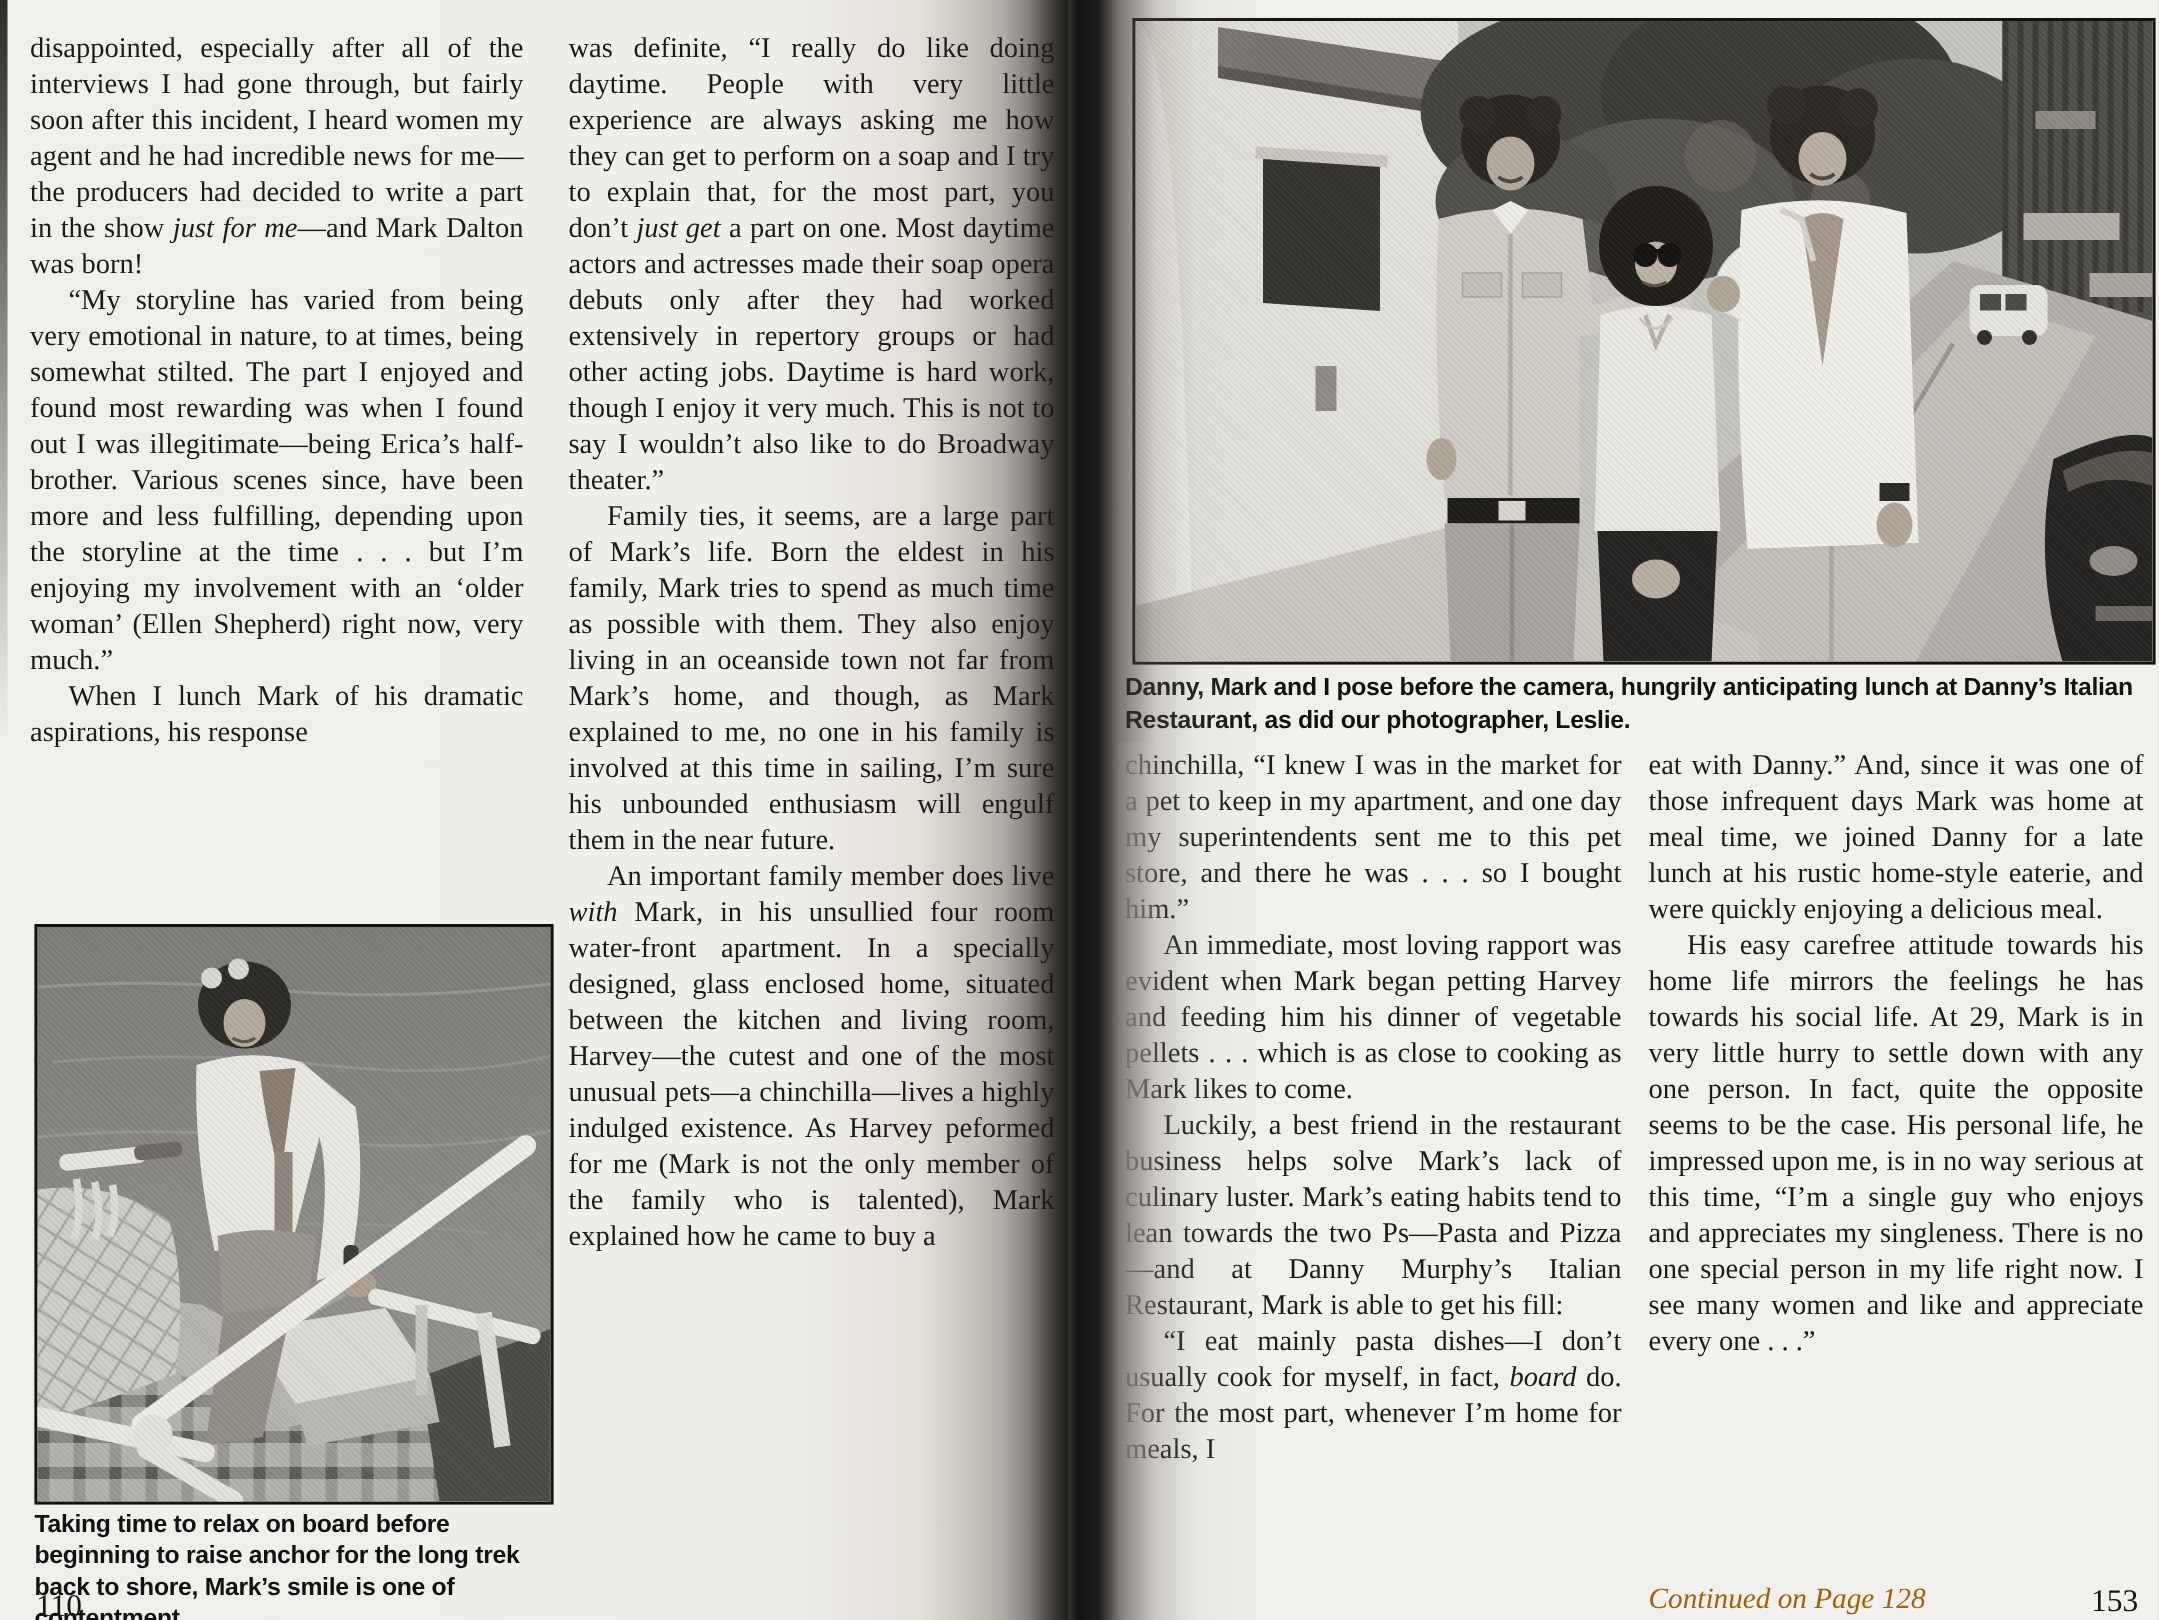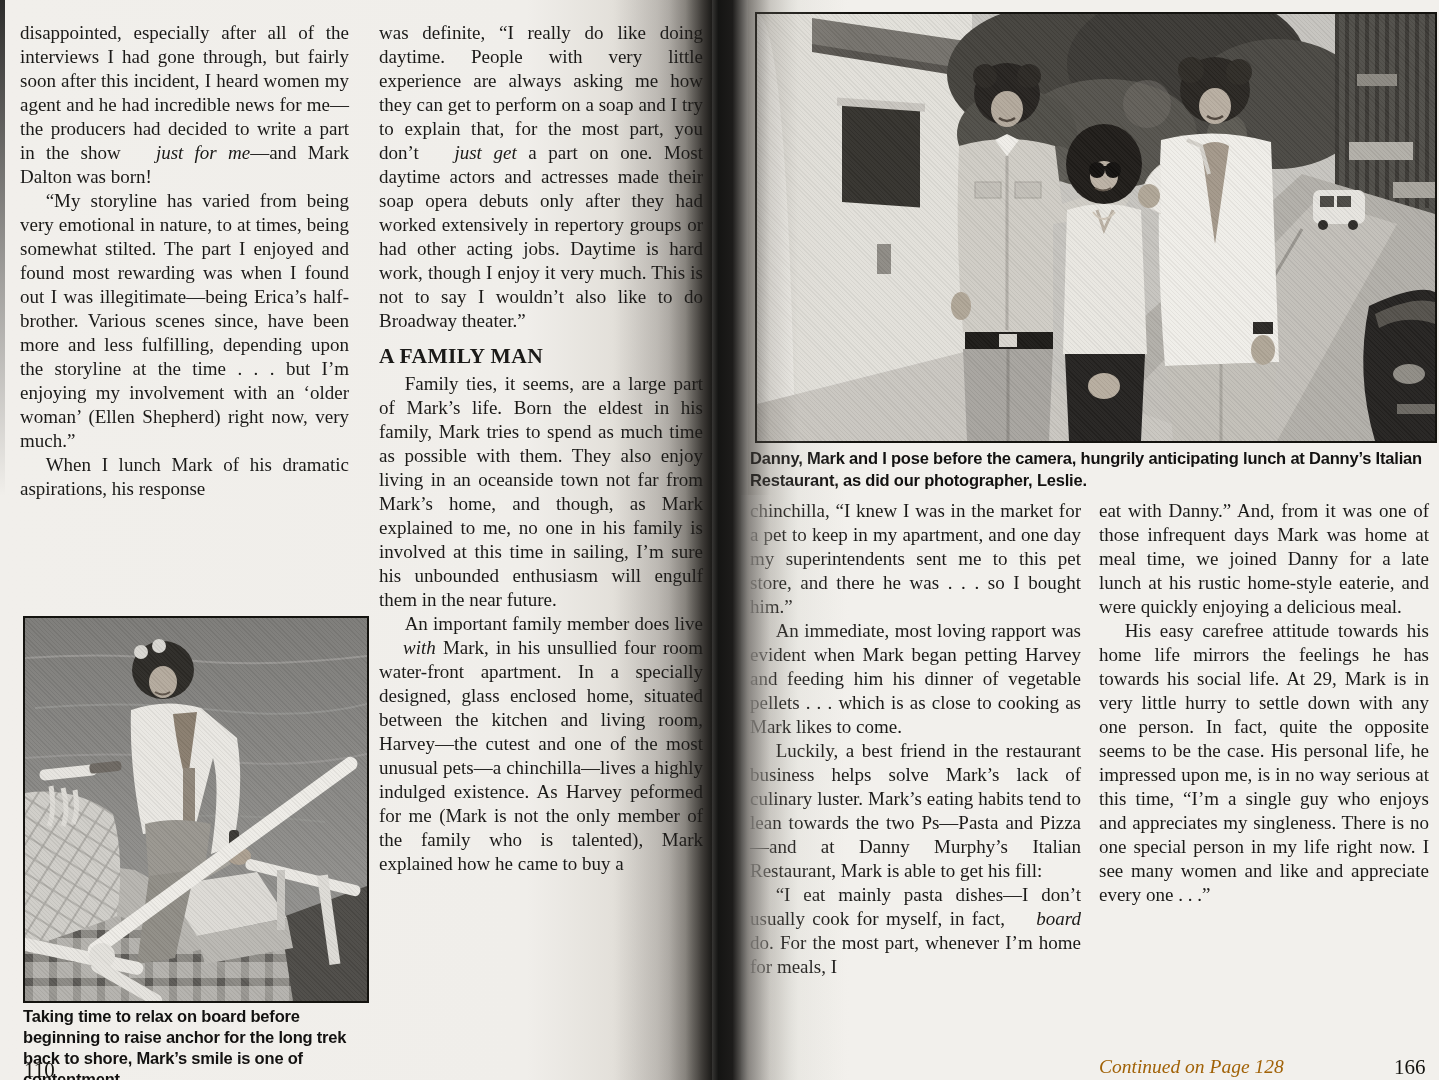--- a/index.html
+++ b/index.html
@@ -25,21 +25,21 @@
       rgba(200,196,189,0.10) 78%,
       rgba(0,0,0,0) 100%);}
   .edge-left{position:absolute;left:0;top:0;width:5px;height:620px;z-index:41;pointer-events:none;
     background:linear-gradient(180deg,rgba(10,10,9,0.85),rgba(10,10,9,0.35) 45%,rgba(10,10,9,0) 80%);}
   .colfade{position:absolute;left:741px;top:495px;width:34px;height:585px;z-index:30;pointer-events:none;
     background:linear-gradient(90deg,rgba(240,238,234,0.9),rgba(240,238,234,0.45) 55%,rgba(240,238,234,0) 100%);}
 
   .col{position:absolute;font-size:19px;line-height:24px;text-align:justify;}
   .col p{margin:0;}
   .col p.ind{text-indent:1.35em;}
-  .col i{margin-left:24px;}
+  .col i{}
   .c-l1{left:20px;top:21px;width:329px;}
   .c-l2{left:379px;top:21px;width:324px;}
   .c-r1{left:750px;top:499px;width:331px;}
   .c-r2{left:1099px;top:499px;width:330px;}
 
   .section-head{font-weight:bold;font-size:21.5px;letter-spacing:.4px;margin:11px 0 4px 0;text-align:left;}
 
   .photo{position:absolute;border:2px solid #14130f;background:#9a9894;z-index:5;}
   .photo svg{display:block;}
   .photo-boat{left:23px;top:616px;width:342px;height:383px;}
@@ -65,21 +65,20 @@
 <div class="col c-l1">
     <p class="para"><span>disappointed, especially after all of the interviews I had gone through, but fairly soon after this incident, I heard women my agent and he had incredible news for me—the producers had decided to write a part in the show </span><i>just for me</i><span>—and Mark Dalton was born!</span></p>
     <p class="para ind"><span>“My storyline has varied from being very emotional in nature, to at times, being somewhat stilted. The part I enjoyed and found most rewarding was when I found out I was illegitimate—being Erica’s half-brother. Various scenes since, have been more and less fulfilling, depending upon the storyline at the time . . . but I’m enjoying my involvement with an ‘older woman’ (Ellen Shepherd) right now, very much.”</span></p>
     <p class="para ind"><span>When I lunch Mark of his dramatic aspirations, his response</span></p>
   </div>
 
 <div class="col c-l2">
   <div>
       <p class="para"><span>was definite, “I really do like doing daytime. People with very little experience are always asking me how they can get to perform on a soap and I try to explain that, for the most part, you don’t </span><i>just get</i><span> a part on one. Most daytime actors and actresses made their soap opera debuts only after they had worked extensively in repertory groups or had other acting jobs. Daytime is hard work, though I enjoy it very much. This is not to say I wouldn’t also like to do Broadway theater.”</span></p>
     </div>
-  <h3 class="section-head">A FAMILY MAN</h3>
   <div>
       <p class="para ind"><span>Family ties, it seems, are a large part of Mark’s life. Born the eldest in his family, Mark tries to spend as much time as possible with them. They also enjoy living in an oceanside town not far from Mark’s home, and though, as Mark explained to me, no one in his family is involved at this time in sailing, I’m sure his unbounded enthusiasm will engulf them in the near future.</span></p>
       <p class="para ind"><span>An important family member does live </span><i>with</i><span> Mark, in his unsullied four room water-front apartment. In a specially designed, glass enclosed home, situated between the kitchen and living room, Harvey—the cutest and one of the most unusual pets—a chinchilla—lives a highly indulged existence. As Harvey peformed for me (Mark is not the only member of the family who is talented), Mark explained how he came to buy a</span></p>
     </div>
 </div>
 
 <div class="photo photo-boat">
   <svg viewBox="0 0 342 383" width="342" height="383">
     <defs>
       <linearGradient id="water" x1="0" y1="0" x2="0" y2="1">
@@ -259,22 +258,22 @@
 
 <div class="caption cap-right">Danny, Mark and I pose before the camera, hungrily anticipating lunch at Danny’s Italian Restaurant, as did our photographer, Leslie.</div>
 
 <div class="col c-r1">
     <p class="para"><span>chinchilla, “I knew I was in the market for a pet to keep in my apartment, and one day my superintendents sent me to this pet store, and there he was . . . so I bought him.”</span></p>
     <p class="para ind"><span>An immediate, most loving rapport was evident when Mark began petting Harvey and feeding him his dinner of vegetable pellets . . . which is as close to cooking as Mark likes to come.</span></p>
     <p class="para ind"><span>Luckily, a best friend in the restaurant business helps solve Mark’s lack of culinary luster. Mark’s eating habits tend to lean towards the two Ps—Pasta and Pizza—and at Danny Murphy’s Italian Restaurant, Mark is able to get his fill:</span></p>
     <p class="para ind"><span>“I eat mainly pasta dishes—I don’t usually cook for myself, in fact, </span><i>board</i><span> do. For the most part, whenever I’m home for meals, I</span></p>
   </div>
 <div class="col c-r2">
-    <p class="para"><span>eat with Danny.” And, from it was one of those infrequent days Mark was home at meal time, we joined Danny for a late lunch at his rustic home-style eaterie, and were quickly enjoying a delicious meal.</span></p>
+    <p class="para"><span>eat with Danny.” And, since it was one of those infrequent days Mark was home at meal time, we joined Danny for a late lunch at his rustic home-style eaterie, and were quickly enjoying a delicious meal.</span></p>
     <p class="para ind"><span>His easy carefree attitude towards his home life mirrors the feelings he has towards his social life. At 29, Mark is in very little hurry to settle down with any one person. In fact, quite the opposite seems to be the case. His personal life, he impressed upon me, is in no way serious at this time, “I’m a single guy who enjoys and appreciates my singleness. There is no one special person in my life right now. I see many women and like and appreciate every one . . .”</span></p>
   </div>
 
 <div class="continued">Continued on Page 128</div>
-<div class="pagenum pn-111">166</div>
+<div class="pagenum pn-111">153</div>
 
 <div class="colfade"></div>
 <div class="fold"></div>
 <div class="edge-left"></div>
 
 </body></html>

